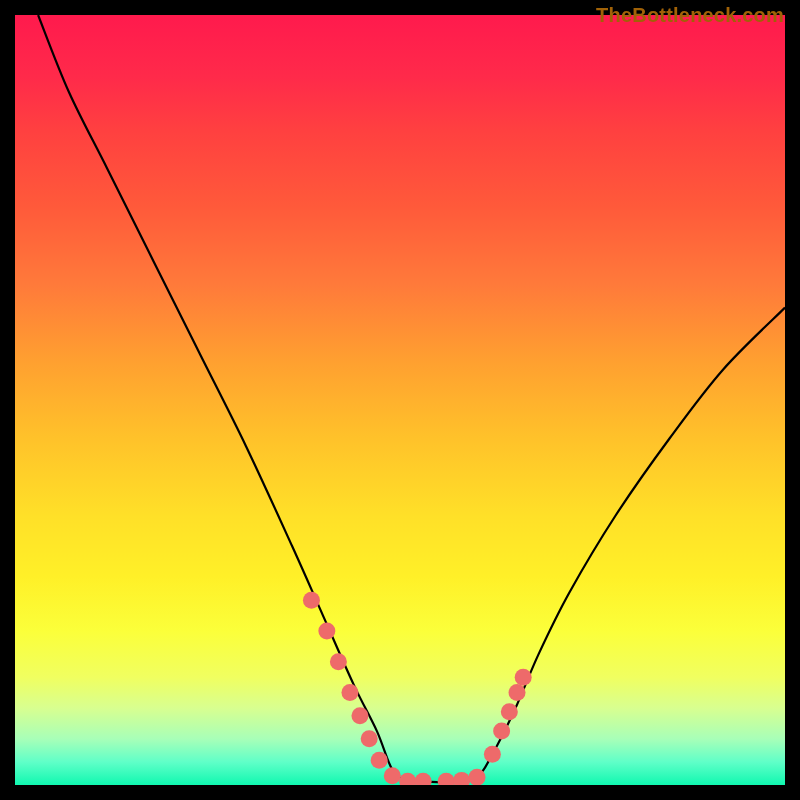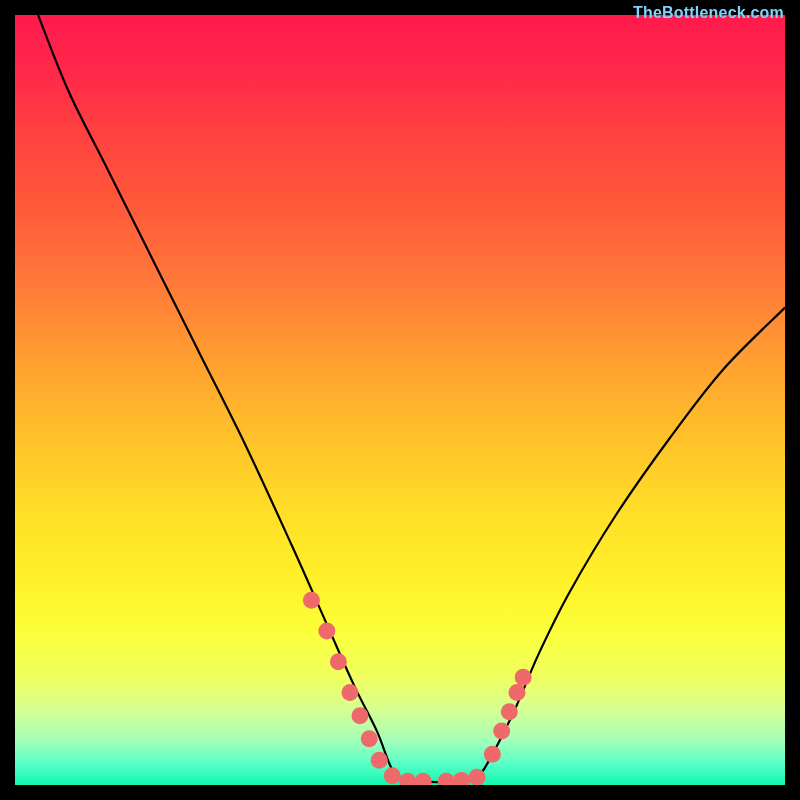--- a/index.html
+++ b/index.html
@@ -7,22 +7,22 @@
   .frame {
     width: 800px;
     height: 800px;
     background: #000;
     position: relative;
   }
   .watermark {
     position: absolute;
     top: 4px;
     right: 16px;
-    color: #7dd3fc;
-    font-size: 16px;
+    color: #a16207;
+    font-size: 20px;
     font-weight: 600;
     letter-spacing: 0.2px;
     z-index: 4;
     text-align: center;
   }
   .plot-area {
     position: absolute;
     left: 15px;
     top: 15px;
     width: 770px;

